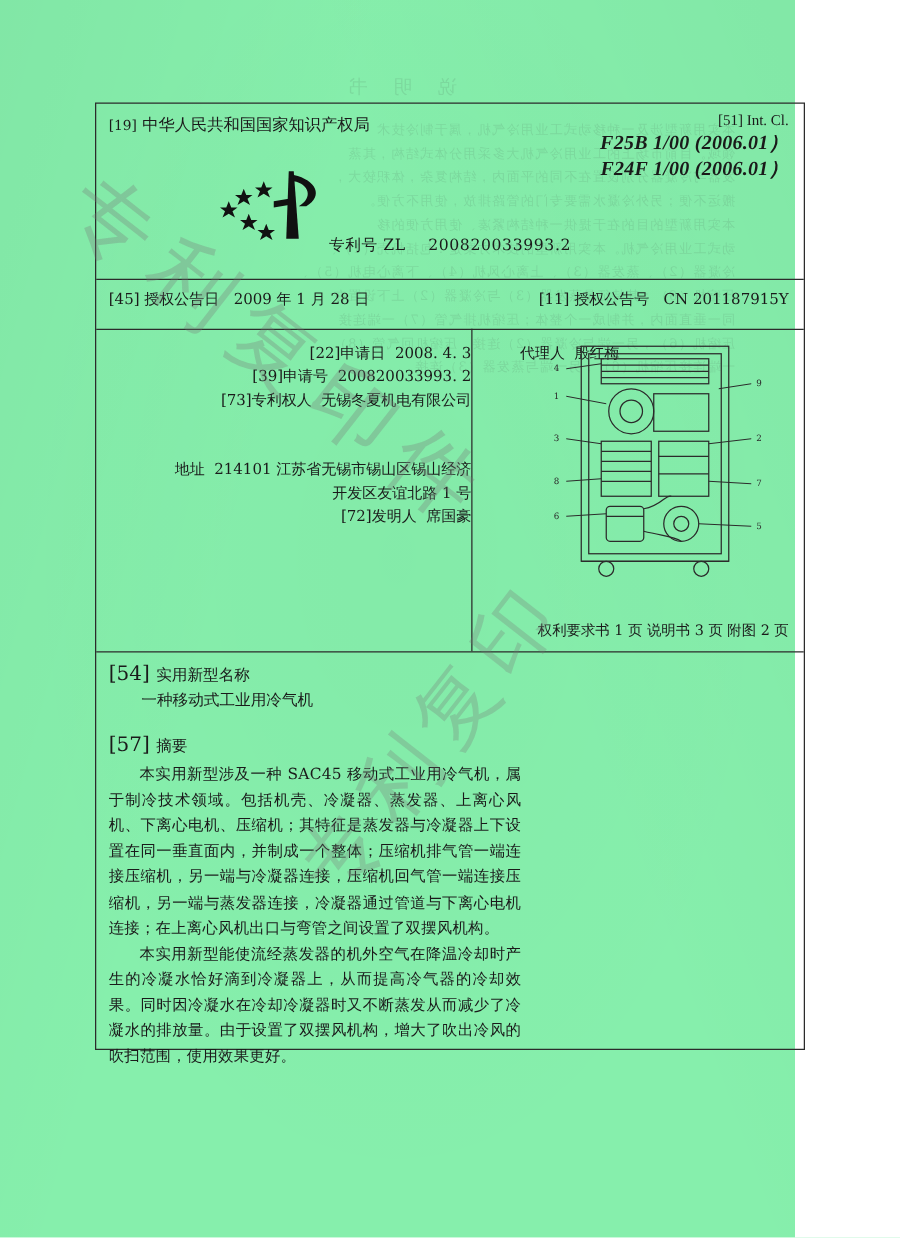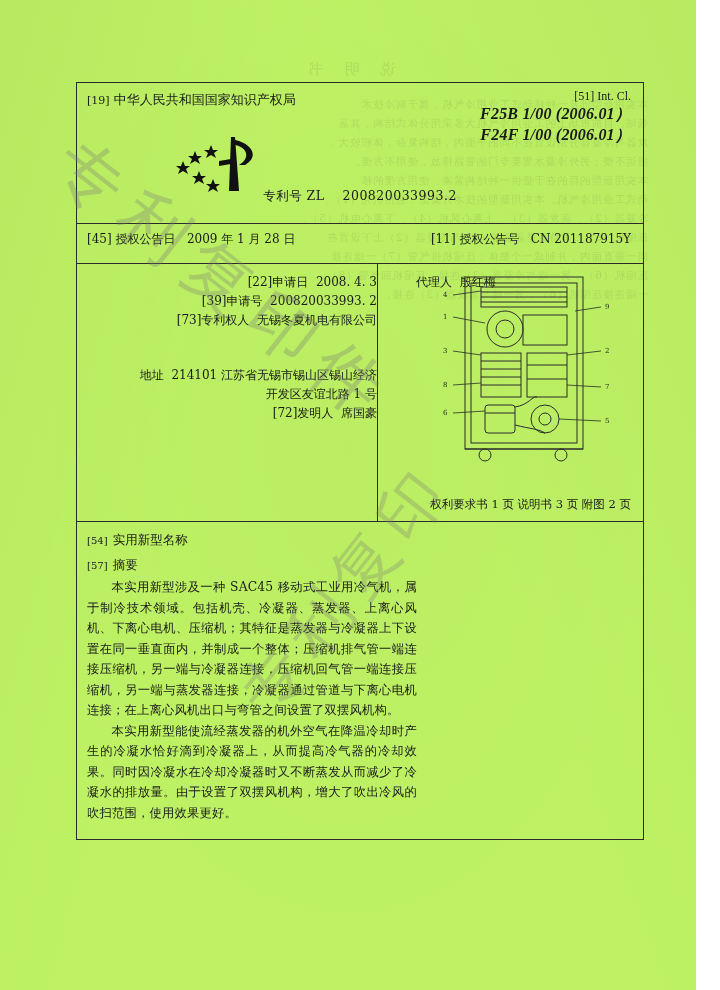--- a/index.html
+++ b/index.html
@@ -11,23 +11,23 @@
     width: 720px;
     height: 990px;
     position: relative;
     font-family: "DejaVu Serif", "Liberation Serif", serif;
     color: #1a1a1a;
     overflow: hidden;
   }
   .page {
     position: absolute;
     left: 0; top: 0;
-    width: 696px;
+    width: 636px;
     height: 990px;
-    background: #bef264;
+    background: #86efac;
   }
   
   .scan-wash {
     position: absolute;
     inset: 0;
     background:
       linear-gradient(105deg, rgba(0,0,0,0.035) 0%, rgba(0,0,0,0) 35%),
       linear-gradient(250deg, rgba(0,0,0,0.03) 0%, rgba(0,0,0,0) 40%),
       radial-gradient(ellipse at 50% 45%, rgba(0,0,0,0.02), rgba(0,0,0,0) 70%);
     pointer-events: none;
@@ -135,21 +135,21 @@
   #hl-mid { top: 438px; }
   #vl-bib { left: 300px; top: 180px; height: 258px; }
 
   #claimnote {
     right: 12px; top: 414px;
     font-size: 11.5px;
   }
 
   
   #bodysec { left: 10px; top: 446px; width: 546px; }
-  .sec-tag { font-size: 10px; }
+  .sec-tag { font-size: 16px; }
   .sec-title { font-size: 12.5px; }
   .inv-name { font-size: 12.5px; padding-left: 26px; margin-top: 3px; }
   .abstract-body {
     font-size: 12.3px;
     line-height: 20.5px;
     text-align: justify;
     width: 330px;
     margin-top: 3px;
     letter-spacing: .2px;
   }
@@ -301,21 +301,22 @@
       </div>
     </div>
 
     <div class="cell" id="claimnote">权利要求书 1 页  说明书 3 页  附图 2 页</div>
 
     <div class="cell" id="bodysec">
       <div>
         <span class="sec-tag">[54]</span>
         <span class="sec-title">实用新型名称</span>
       </div>
-      <div style="margin-top:5px;">
+      <div class="inv-name">一种移动式工业用冷气机</div>
+      <div style="margin-top:17px;">
         <span class="sec-tag">[57]</span>
         <span class="sec-title">摘要</span>
       </div>
       <div class="abstract-body">
         <p>本实用新型涉及一种 SAC45 移动式工业用冷气机，属于制冷技术领域。包括机壳、冷凝器、蒸发器、上离心风机、下离心电机、压缩机；其特征是蒸发器与冷凝器上下设置在同一垂直面内，并制成一个整体；压缩机排气管一端连接压缩机，另一端与冷凝器连接，压缩机回气管一端连接压缩机，另一端与蒸发器连接，冷凝器通过管道与下离心电机连接；在上离心风机出口与弯管之间设置了双摆风机构。</p>
         <p>本实用新型能使流经蒸发器的机外空气在降温冷却时产生的冷凝水恰好滴到冷凝器上，从而提高冷气器的冷却效果。同时因冷凝水在冷却冷凝器时又不断蒸发从而减少了冷凝水的排放量。由于设置了双摆风机构，增大了吹出冷风的吹扫范围，使用效果更好。</p>
       </div>
     </div>
 
     <div id="figure">

